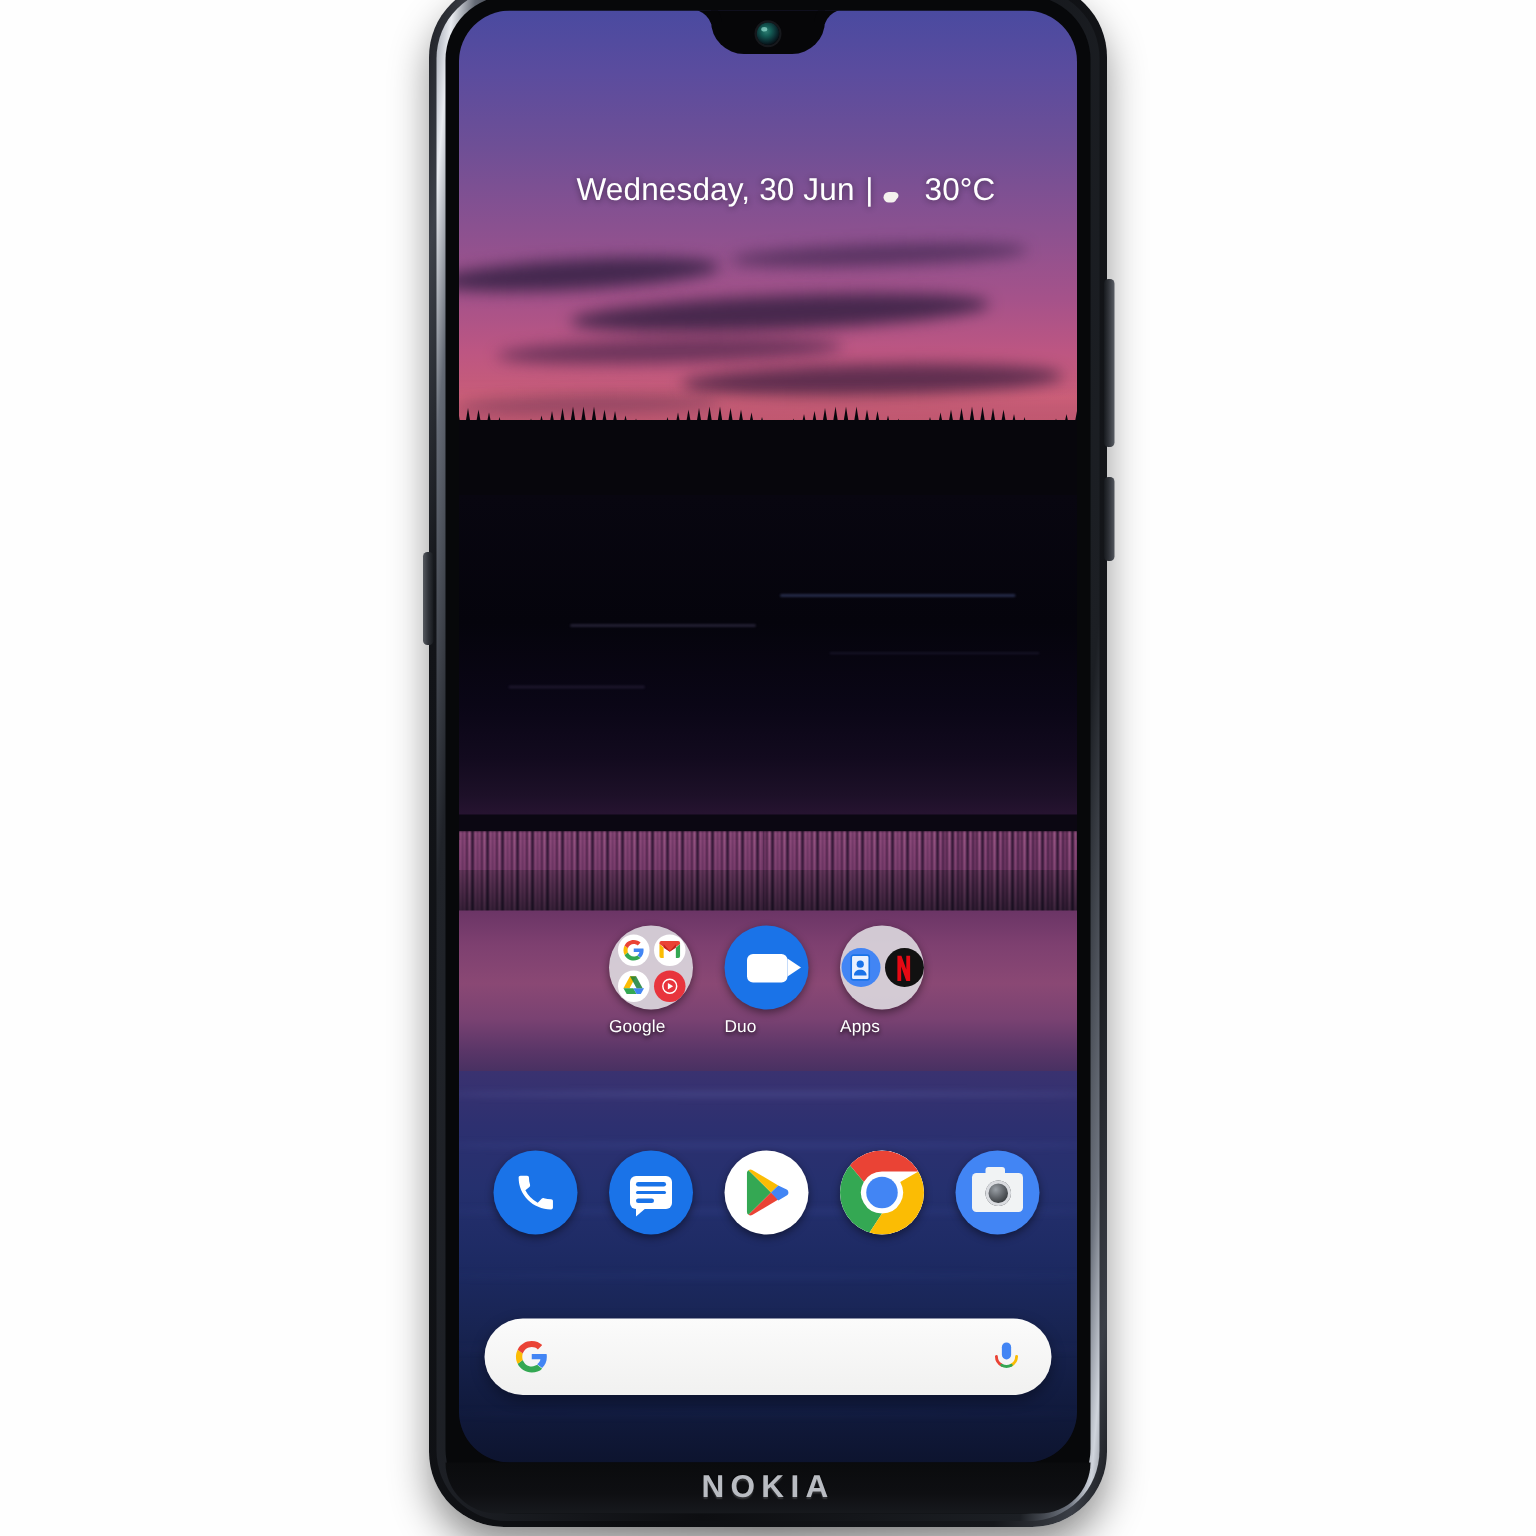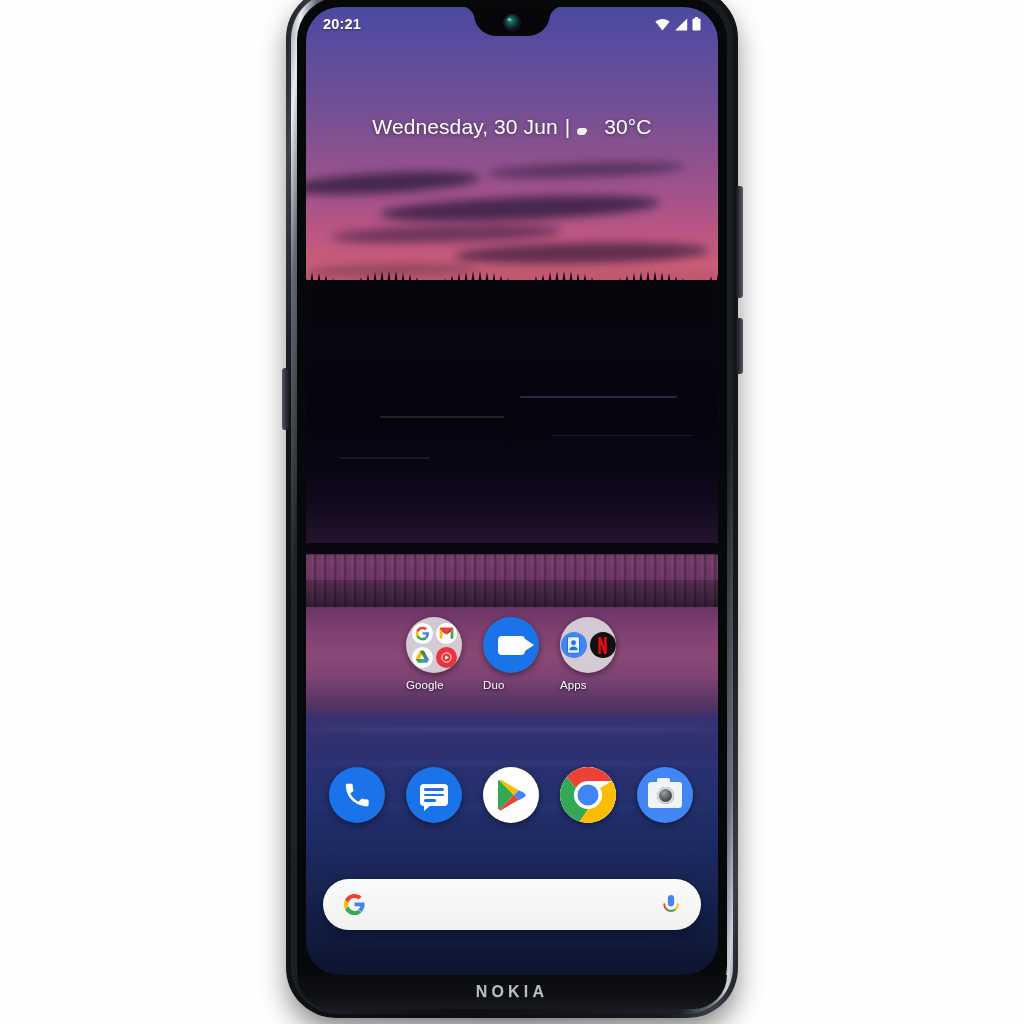--- a/index.html
+++ b/index.html
@@ -142,21 +142,21 @@
     display:flex;align-items:center;justify-content:space-between;
     padding:0 17px;box-sizing:border-box;z-index:7;
   }
   .clock{color:#fff;font-size:14.5px;font-weight:bold;letter-spacing:.2px;
     text-shadow:0 1px 2px rgba(0,0,0,.4);}
   .sysicons{display:flex;align-items:center;gap:4px;}
 
   
   .widget{
     position:absolute;left:0;top:108px;width:100%;
-    display:flex;align-items:center;justify-content:center;gap:7px;z-index:6;
+    display:flex;align-items:center;justify-content:center;gap:7px;z-index:6;padding-left:12px;
   }
   .widget .wtext{
     color:#fff;font-size:21px;font-weight:400;letter-spacing:.1px;
     text-shadow:0 1px 4px rgba(0,0,0,.45);white-space:nowrap;
   }
   .sunicon{position:relative;width:20px;height:20px;flex:0 0 auto;}
   .sunicon .sun{position:absolute;right:0;top:1px;width:18px;height:18px;border-radius:50%;
     background:radial-gradient(circle at 38% 32%,#ffe museum 0%,#fbd535 0%,#f5c518 70%,#e8b40e 100%);}
   .sunicon .cl{position:absolute;left:0;bottom:2px;width:9px;height:7px;border-radius:6px;background:#f4f2ee;}
   .sunicon .cl2{position:absolute;left:4px;bottom:4px;width:6px;height:5px;border-radius:50%;background:#f4f2ee;}
@@ -238,21 +238,21 @@
   .searchtext{flex:1;color:#9aa0a6;font-size:14px;padding-left:14px;}
 
   
   .chin{
     position:absolute;left:297px;top:975px;width:430px;height:34px;
     border-bottom-left-radius:43px;border-bottom-right-radius:43px;
     background:linear-gradient(180deg,#0a0b0d 0%,#0e0f12 60%,#17191d 100%);
     display:flex;align-items:center;justify-content:center;z-index:10;
   }
   .nokia{
-    color:#b9bcc2;font-size:16px;font-weight:bold;letter-spacing:4.2px;
+    color:#b9bcc2;font-size:21px;font-weight:bold;letter-spacing:4.2px;
     text-shadow:0 1px 1px rgba(255,255,255,.16),0 -1px 1px rgba(0,0,0,.7);
     font-family:"Liberation Sans",sans-serif;
   }
 
   
   .btn-left{
     position:absolute;left:282px;top:368px;width:7px;height:62px;border-radius:3px;
     background:linear-gradient(90deg,#55595f,#2d3036 55%,#171a1e);z-index:11;cursor:pointer;
   }
   .btn-vol{
@@ -362,35 +362,20 @@
       <div class="pink-water"></div>
       <div class="blue-water"></div>
       <div class="wave w1"></div>
       <div class="wave w2"></div>
       <div class="wave w3"></div>
       <div class="wave w4"></div>
       <div class="wave w5"></div>
       <div class="wave w6"></div>
     </div>
 
-    <div class="status">
-      <div class="clock">20:21</div>
-      <div class="sysicons">
-        <svg width="15" height="13" viewBox="0 0 15 13">
-          <path d="M7.5 12.5 L0.3 3.6 A11.4 11.4 0 0 1 14.7 3.6 Z" fill="#ffffff"></path>
-        </svg>
-        <svg width="14" height="13" viewBox="0 0 14 13">
-          <path d="M13.2 0.6 L13.2 12.4 L1.1 12.4 Z" fill="#ffffff"></path>
-        </svg>
-        <svg width="9" height="14" viewBox="0 0 9 14">
-          <rect x="3" y="0" width="3" height="1.6" fill="#ffffff"></rect>
-          <rect x="0.5" y="1.4" width="8" height="12.2" rx="1.4" fill="#ffffff"></rect>
-        </svg>
-      </div>
-    </div>
 
     <div class="widget">
       <div class="wtext">Wednesday, 30 Jun</div>
       <div class="wtext">|</div>
       <div class="sunicon">
         <div class="sun"></div>
           <div class="cl"></div>
           <div class="cl2"></div>
       </div>
       <div class="wtext">30°C</div>

